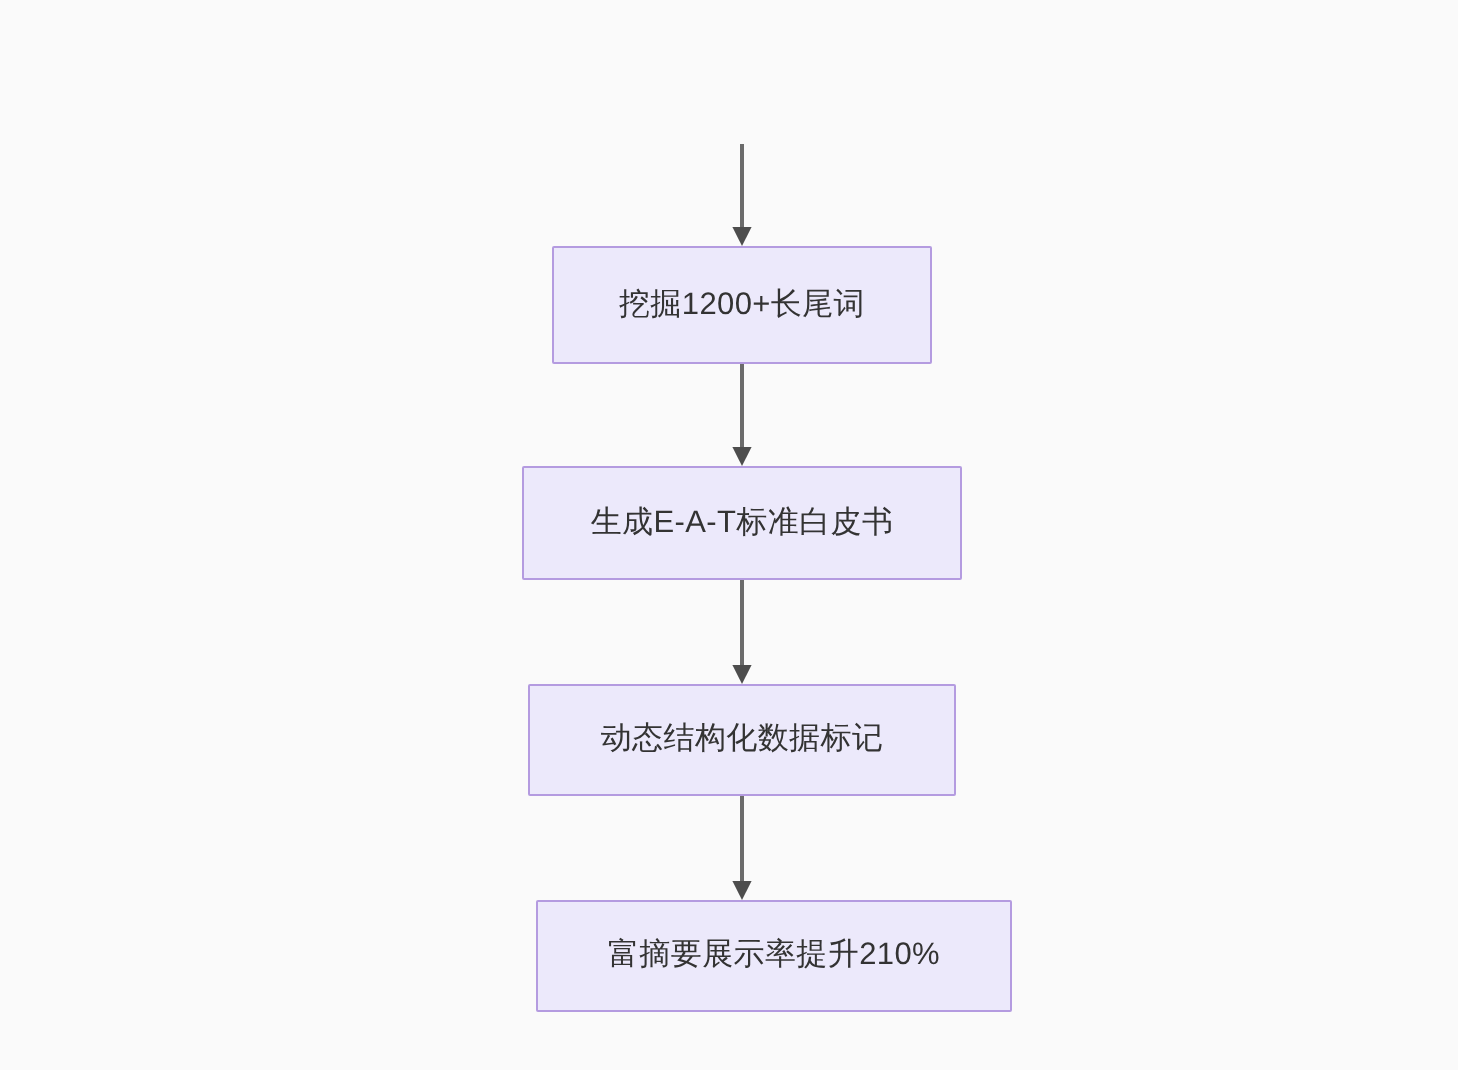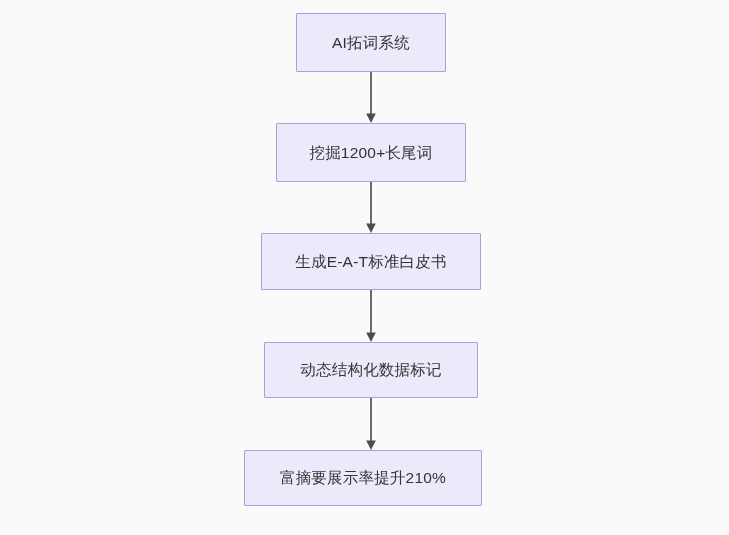--- a/index.html
+++ b/index.html
@@ -39,21 +39,21 @@
   .node-label {
     display: block;
     padding: 0 6px;
   }
 
   
   #node-1 { left: 296px; top: 13px;  width: 150px; height: 59px; }
   #node-2 { left: 276px; top: 123px; width: 190px; height: 59px; text-align: center; }
   #node-3 { left: 261px; top: 233px; width: 220px; height: 57px; }
   #node-4 { left: 264px; top: 342px; width: 214px; height: 56px; }
-  #node-5 { left: 244px; top: 450px; width: 238px; height: 56px; }
+  #node-5 { left: 268px; top: 450px; width: 238px; height: 56px; }
 
   
   .connector {
     position: absolute;
     left: 0;
     top: 0;
     width: 729px;
     height: 535px;
     pointer-events: none;
     overflow: visible;
@@ -89,23 +89,20 @@
       <line class="edge-line" x1="371" y1="290" x2="371" y2="335"></line>
       <polygon class="edge-head" points="371,342 366.2,332.5 375.8,332.5"></polygon>
     </g>
 
     <g>
       <line class="edge-line" x1="371" y1="398" x2="371" y2="443"></line>
       <polygon class="edge-head" points="371,450 366.2,440.5 375.8,440.5"></polygon>
     </g>
   </svg>
 
-  <div class="node" id="node-1">
-    <span class="node-label">AI拓词系统</span>
-  </div>
 
   <div class="node" id="node-2">
     <span class="node-label">挖掘1200+长尾词</span>
   </div>
 
   <div class="node" id="node-3">
     <span class="node-label">生成E-A-T标准白皮书</span>
   </div>
 
   <div class="node" id="node-4">

